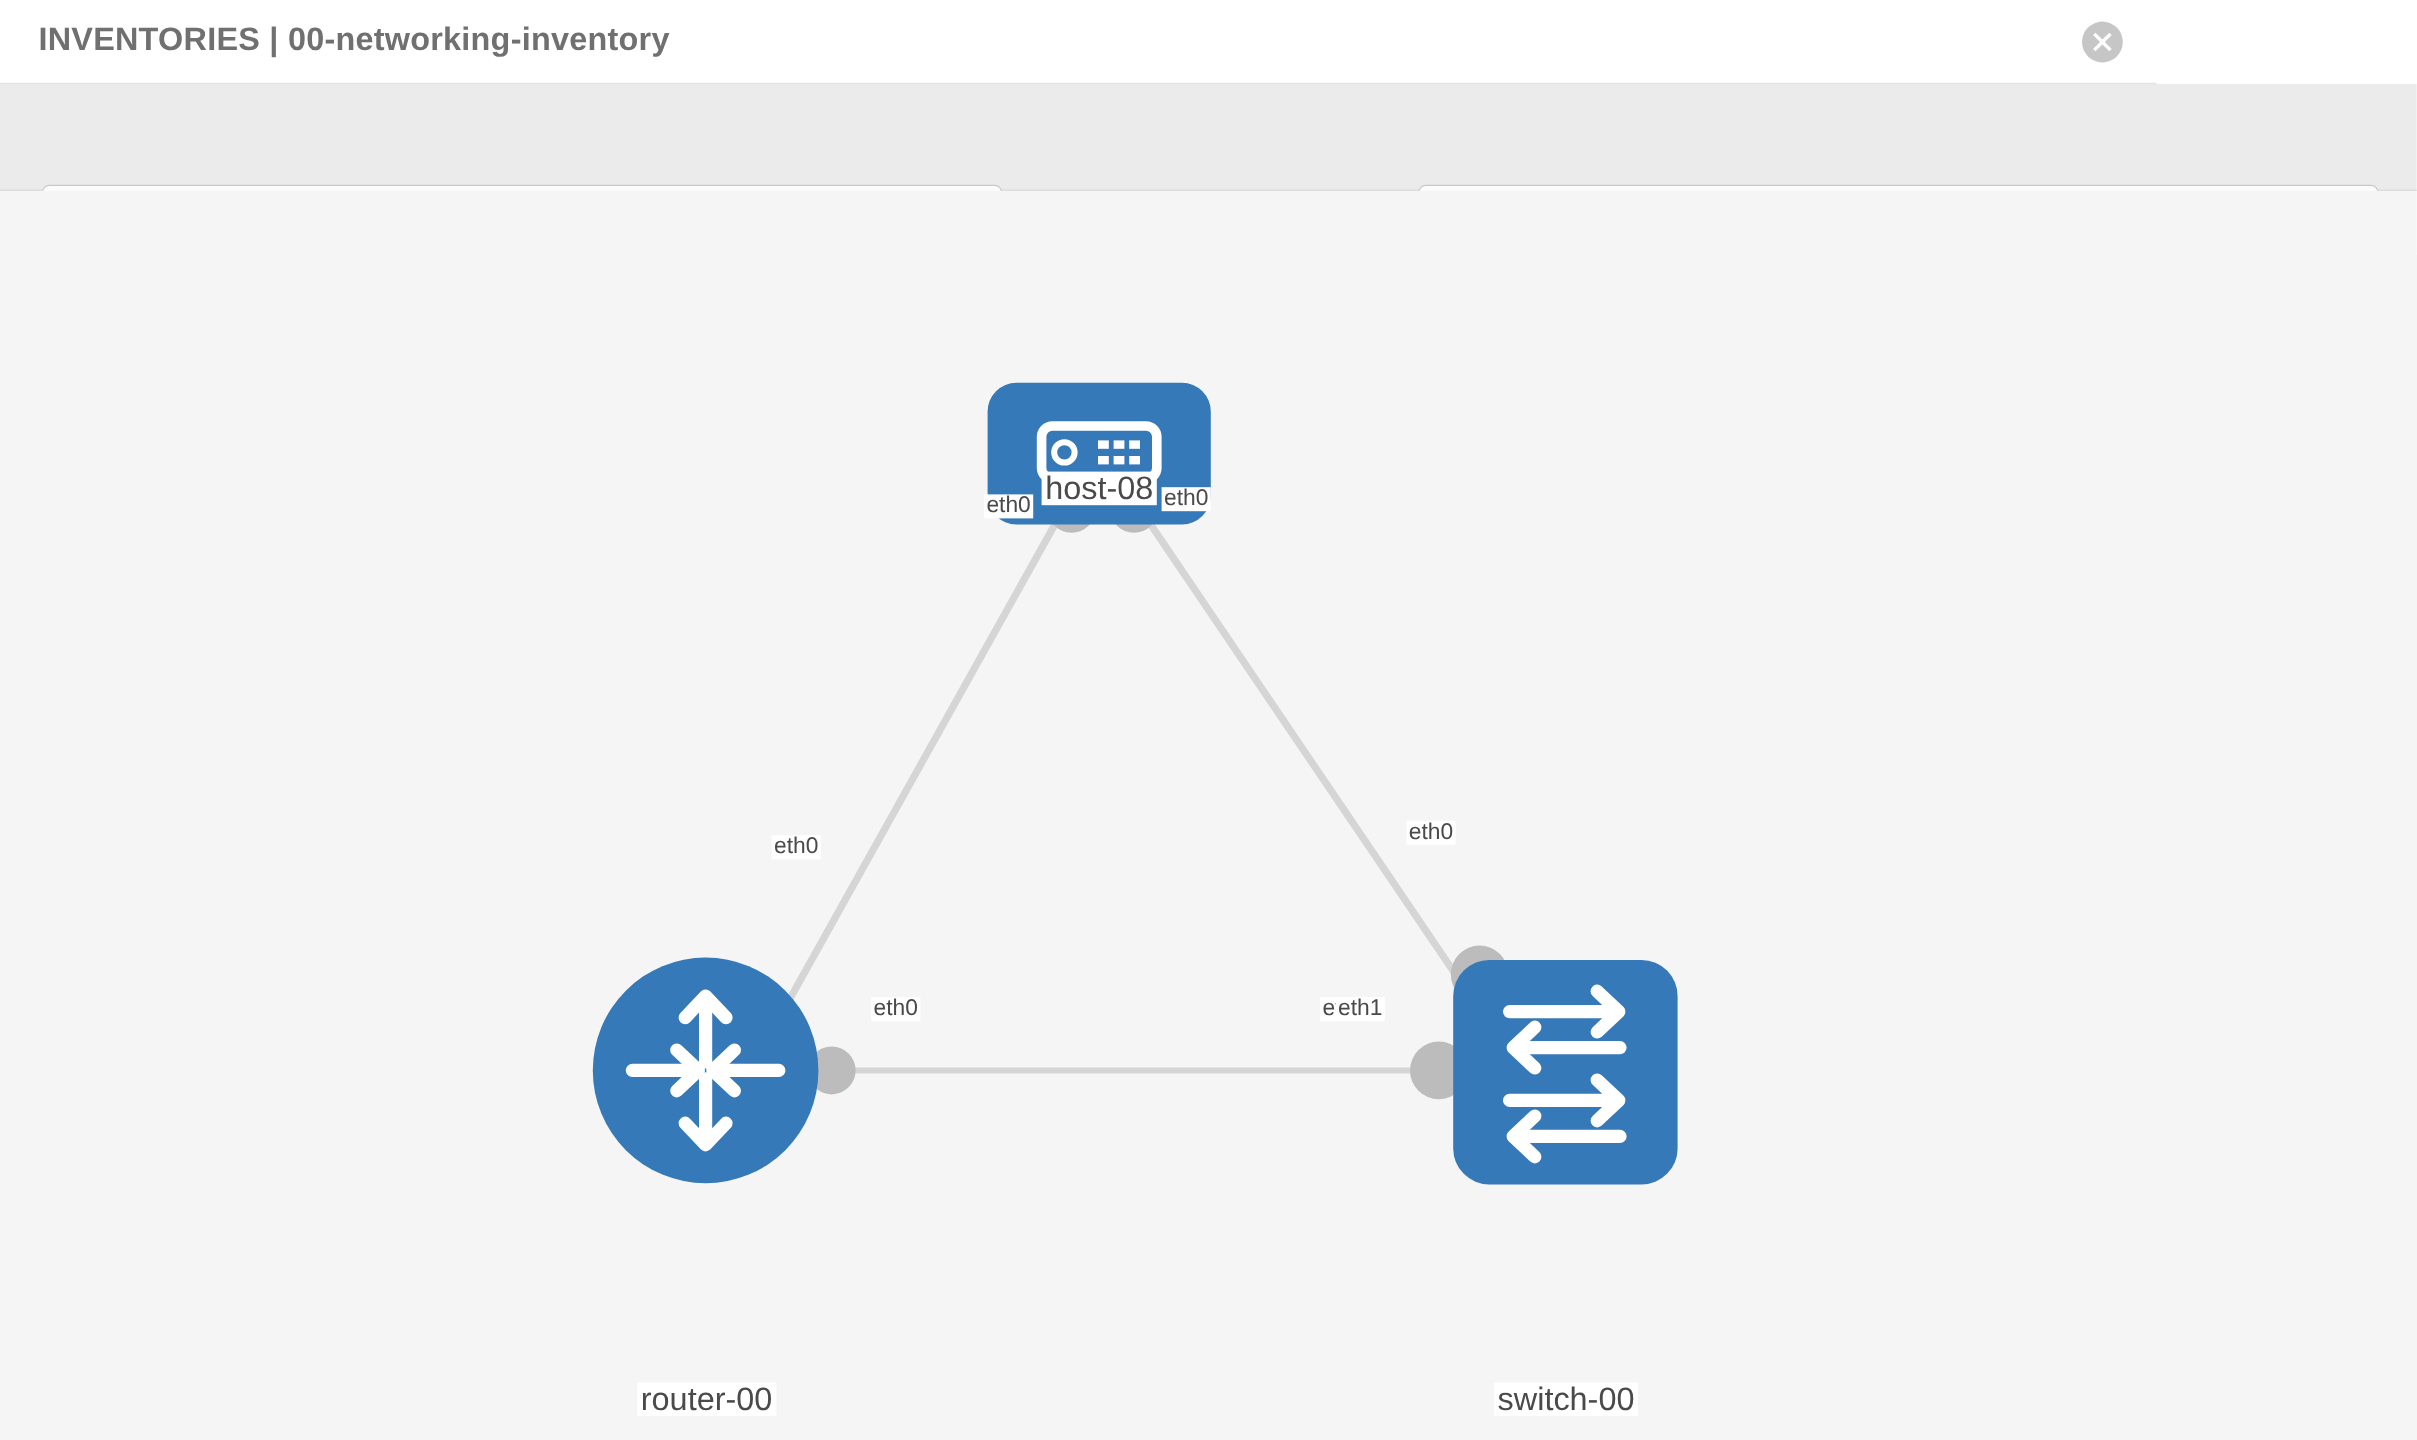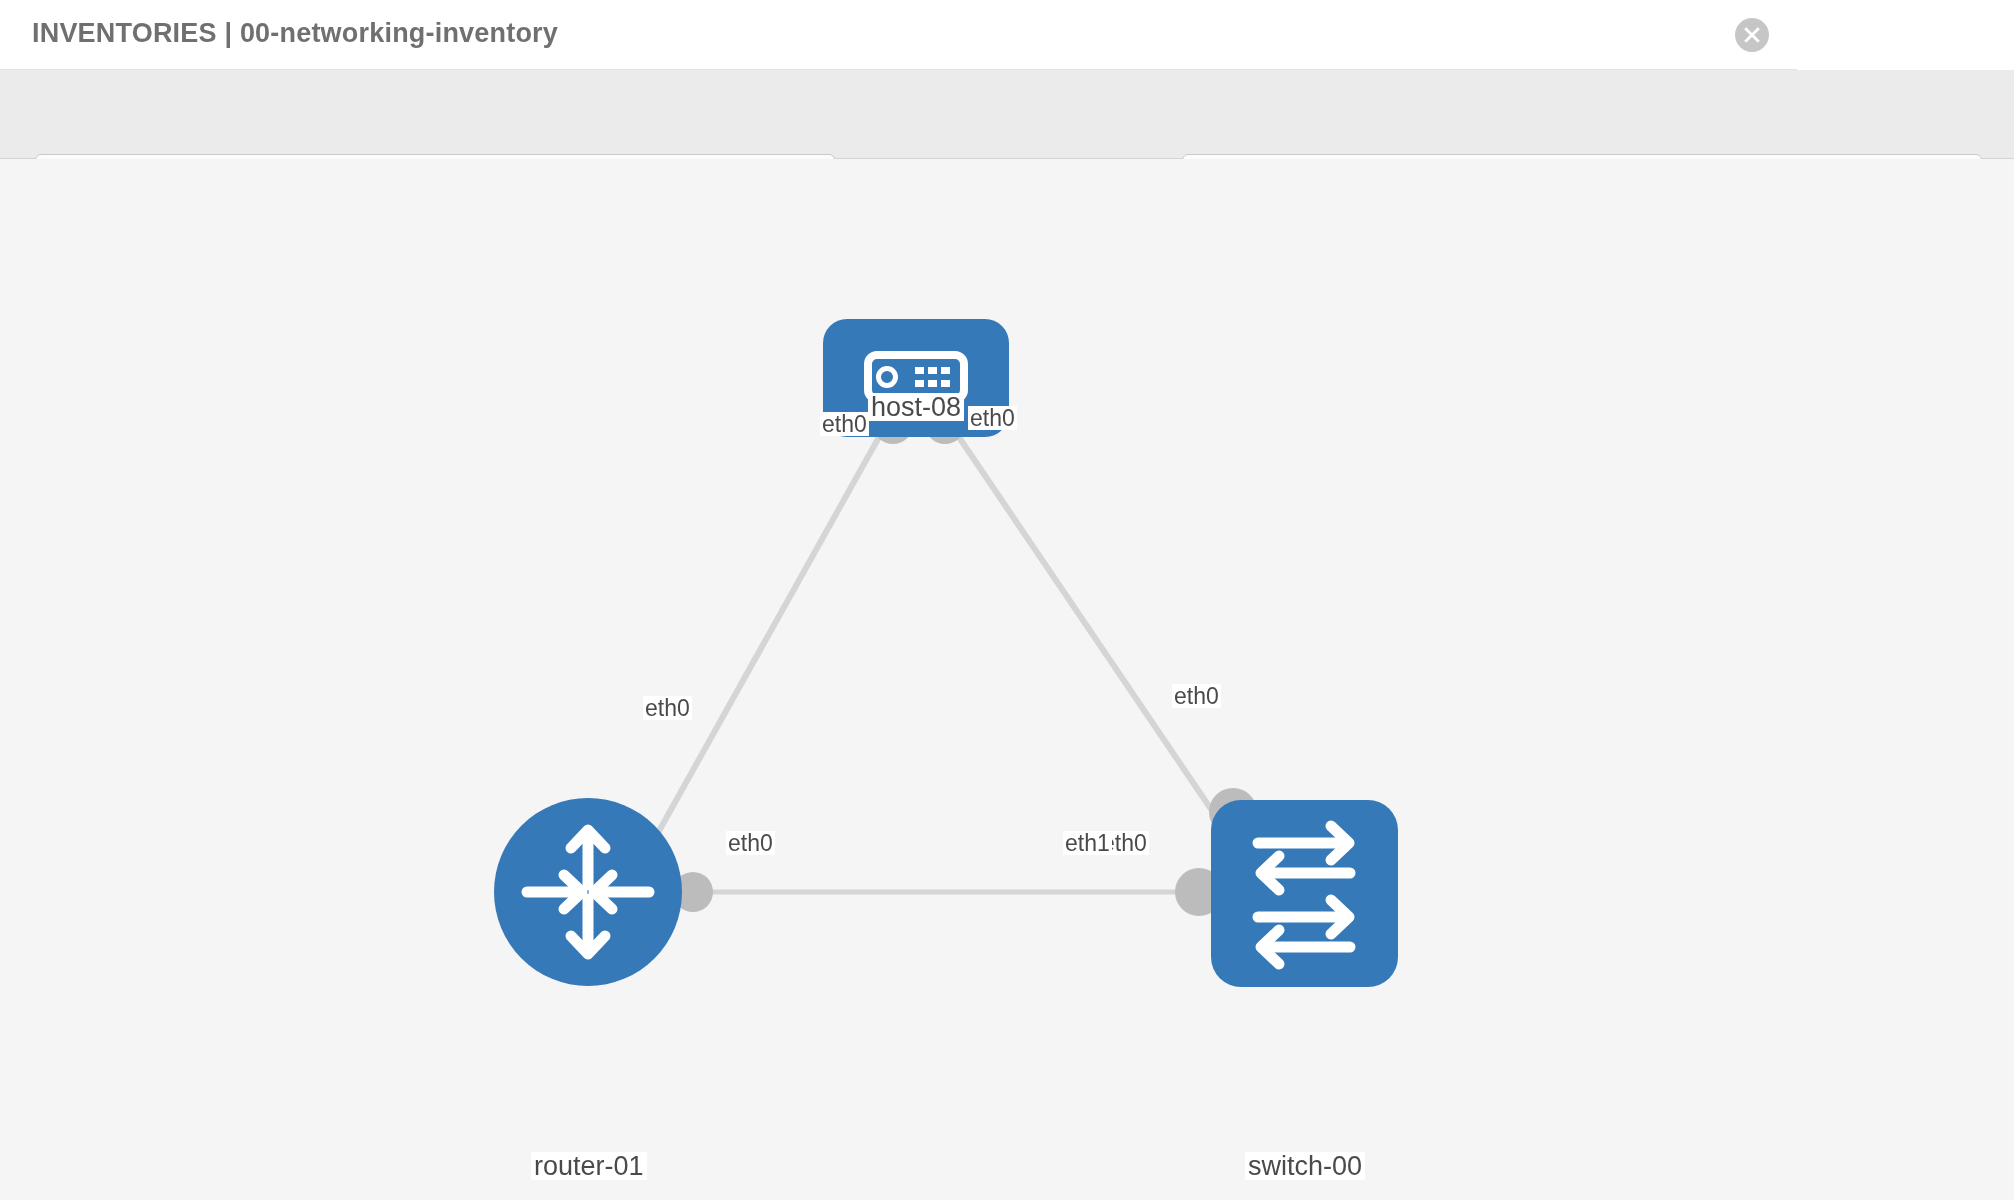--- a/index.html
+++ b/index.html
@@ -109,21 +109,21 @@
 
   
   .node-label {
     position: absolute;
     background: #ffffff;
     color: #4a4a4a;
     white-space: nowrap;
     line-height: 1.05;
   }
   .label-node { font-size: 27px; padding: 0 3px; }
-  .label-if   { font-size: 23px; padding: 0 2px; }
+  .label-if   { font-size: 19px; padding: 0 2px; }
 
   
   .zoom-panel {
     position: absolute;
     left: 1622px;
     top: 1083px;
     width: 392px;
     height: 117px;
     background: #ffffff;
     border: 1px solid #d7d7d7;
@@ -306,21 +306,21 @@
     <div class="node-label label-if" style="left:968px; top:247px;">eth0</div>
 
     <div class="node-label label-if" style="left:643px; top:537px;">eth0</div>
 
     <div class="node-label label-if" style="left:1172px; top:525px;">eth0</div>
 
     <div class="node-label label-if" style="left:726px; top:672px;">eth0</div>
 
     <div class="node-label label-if" style="left:1100px; top:672px;">eth0</div>
 
-    <div class="node-label label-if" style="left:1063px; top:672px;">eth1</div>
-
-    <div class="node-label label-node" style="left:531px; top:993px;">router-01</div>
+    <div class="node-label label-if" style="left:1113px; top:672px;">eth1</div>
+
+    <div class="node-label label-node" style="left:531px; top:993px;">router-00</div>
 
     <div class="node-label label-node" style="left:1245px; top:993px;text-align:center;">switch-00</div>
   </div>
 
 
 </div>
 
 </body></html>

